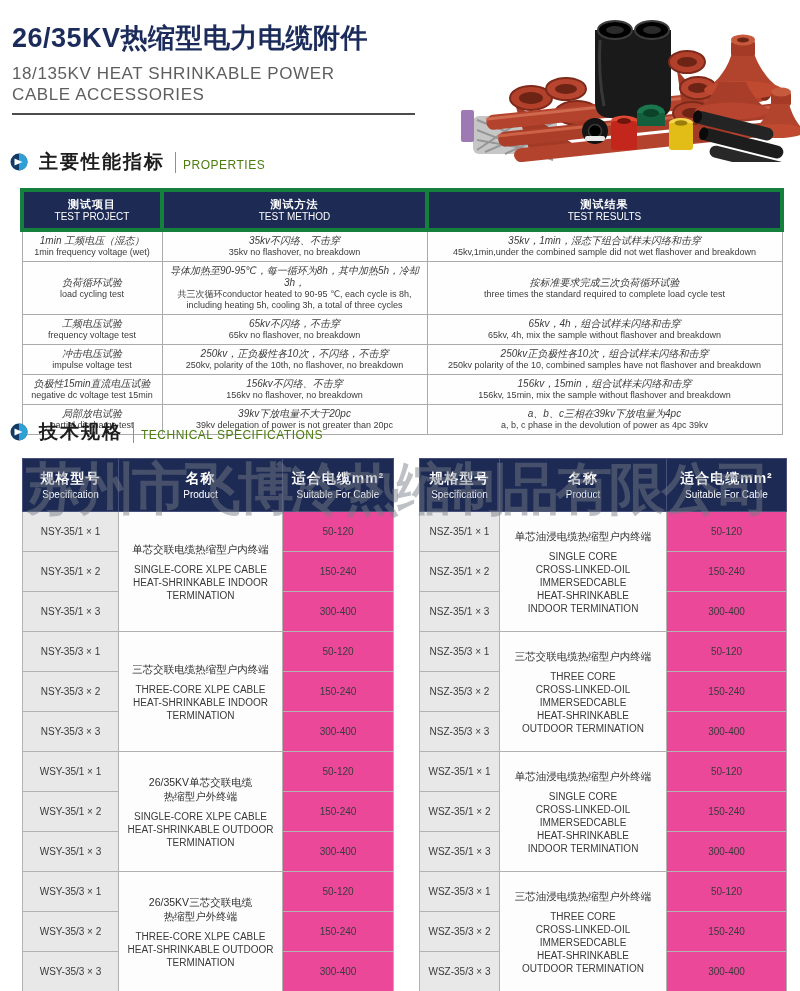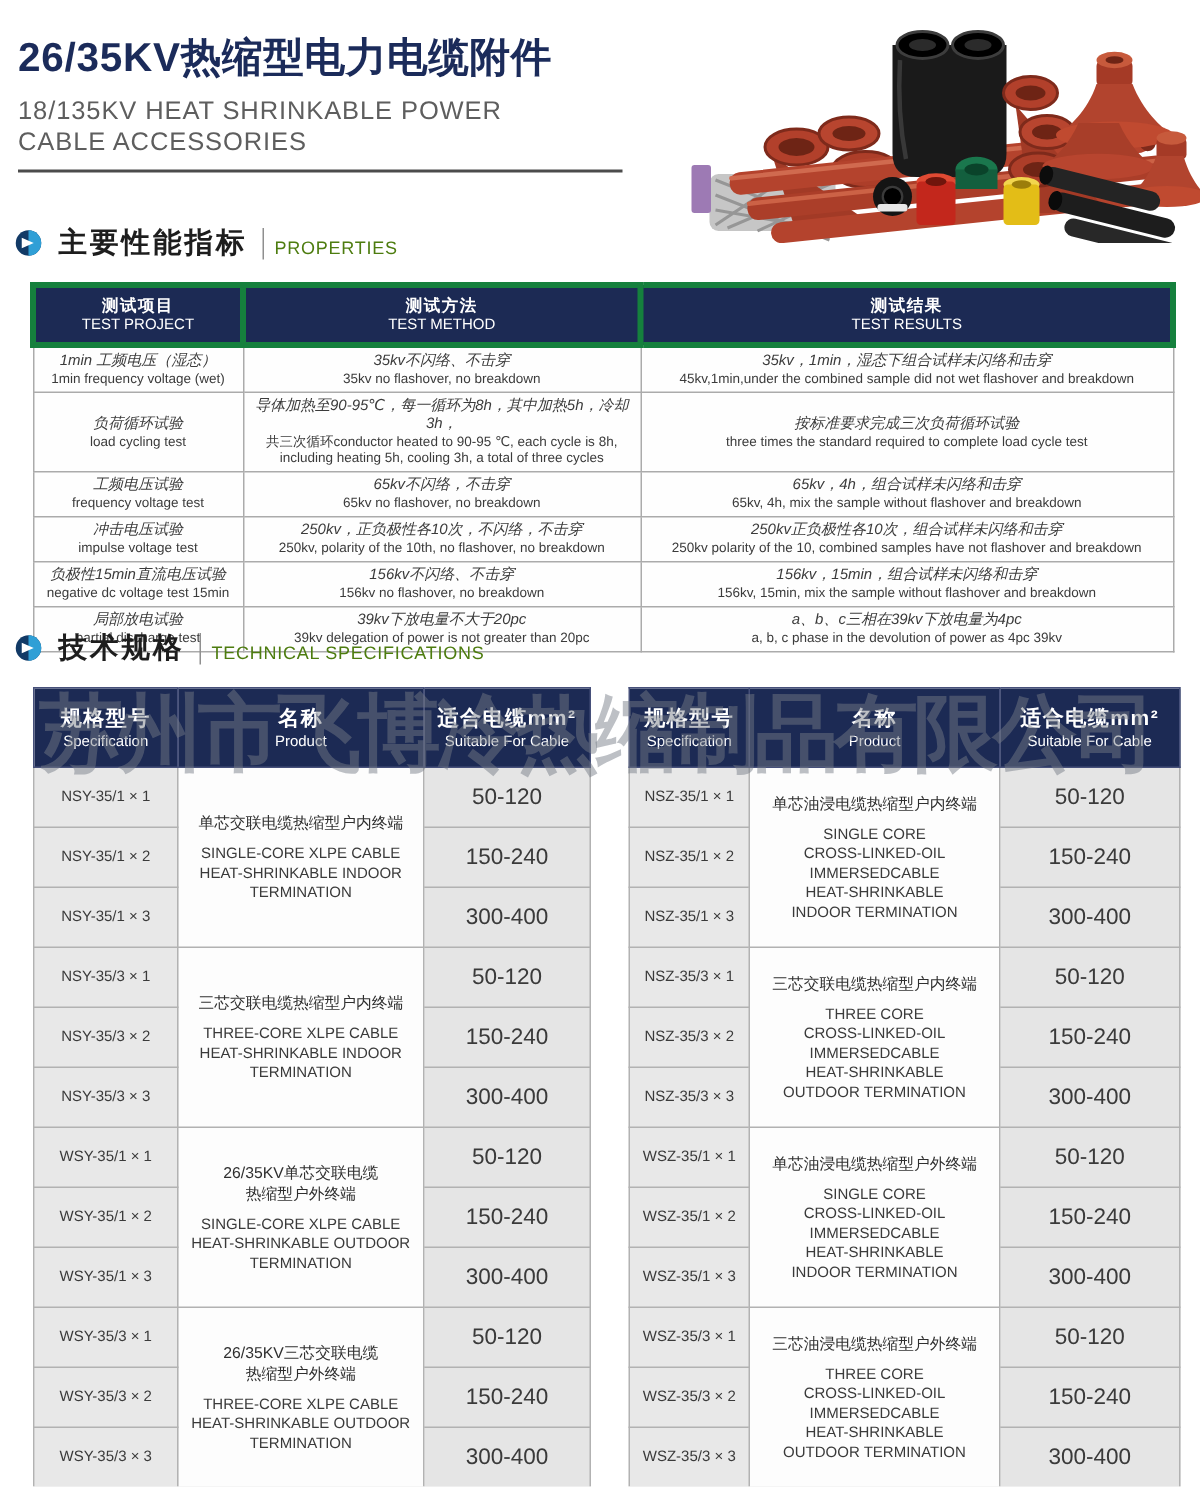--- a/index.html
+++ b/index.html
@@ -38,21 +38,21 @@
 
   
   .spec-area { position:absolute; top:458px; left:22px; display:flex; gap:25px; }
   .spec-table { border-collapse:collapse; table-layout:fixed; }
   .spec-table th { background:#1c2a54; color:#fff; height:48px; border:1px solid #46507a; padding:2px; }
   .spec-table .th-zh { font-size:14px; font-weight:bold; line-height:17px; letter-spacing:1px; }
   .spec-table .th-en { font-size:10px; font-weight:normal; line-height:13px; margin-top:1px; }
   .spec-table td { border:1px solid #b2b2b2; text-align:center; vertical-align:middle;
     height:39px; padding:0 2px; color:#3a3a3a;margin-left:12px; }
   .spec-cell  { background:#e8e8e8; font-size:10px; }
-  .cable-cell { background:#e5e5e5; font-size:15px; }
+  .cable-cell { background:#ec4899; font-size:10px; }
   .prod-cell  { background:#fdfdfd; }
   .prod-zh { font-size:10.5px; color:#2f2f2f; line-height:14px; margin-bottom:7px; white-space:pre-line; }
   .prod-en { font-size:10px; color:#3a3a3a; line-height:13px; white-space:pre-line; }
 
   
   .watermark { position:absolute; top:452px; left:26px; z-index:6; pointer-events:none;
     font-size:56px; font-weight:bold; letter-spacing:-3px; white-space:nowrap;
     color:rgba(118,124,134,0.48); }
 </style>
 </head>

